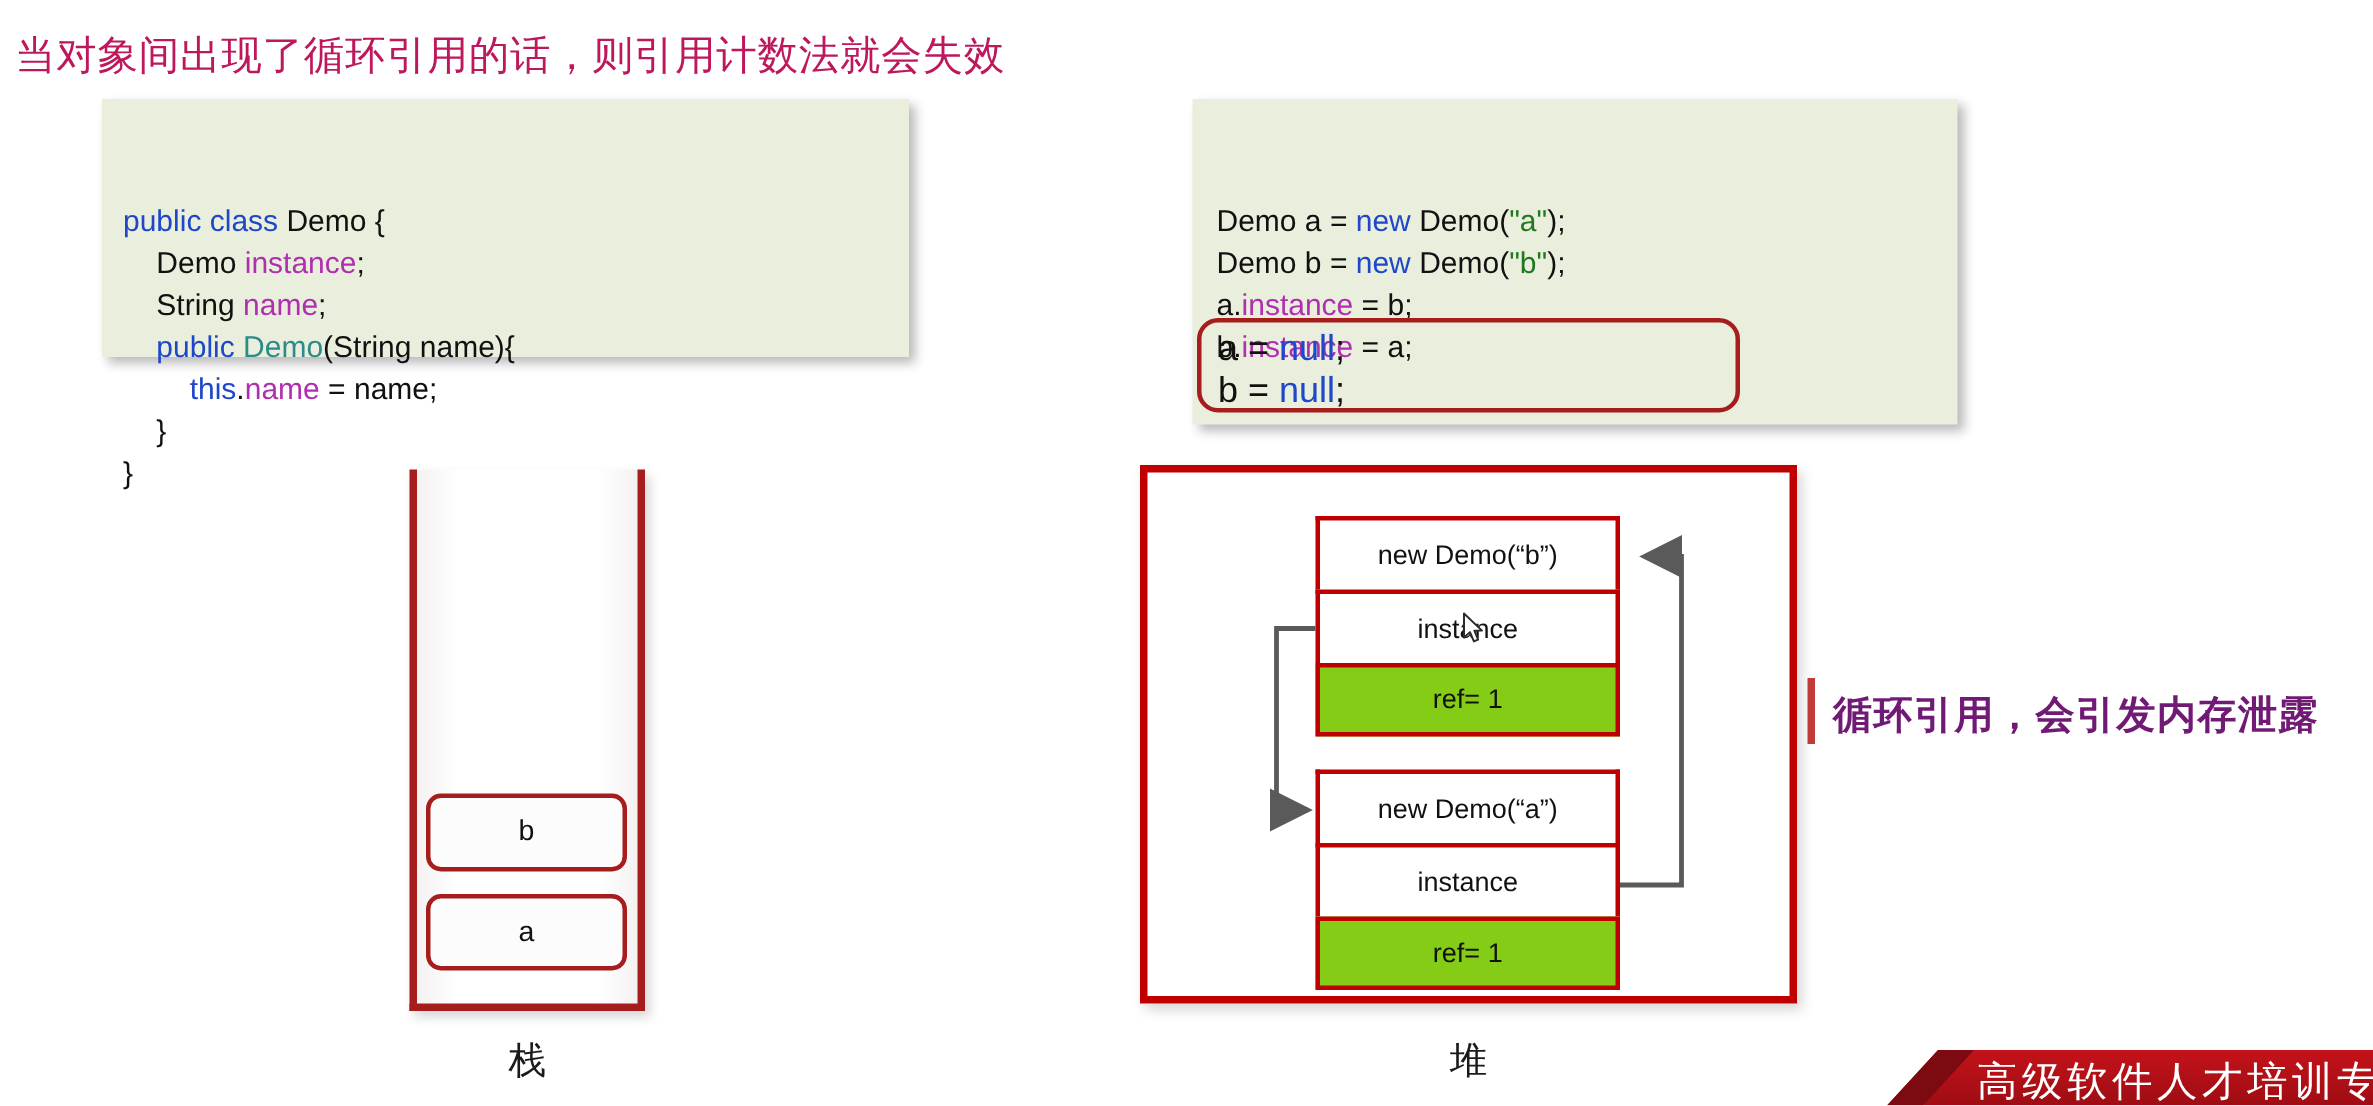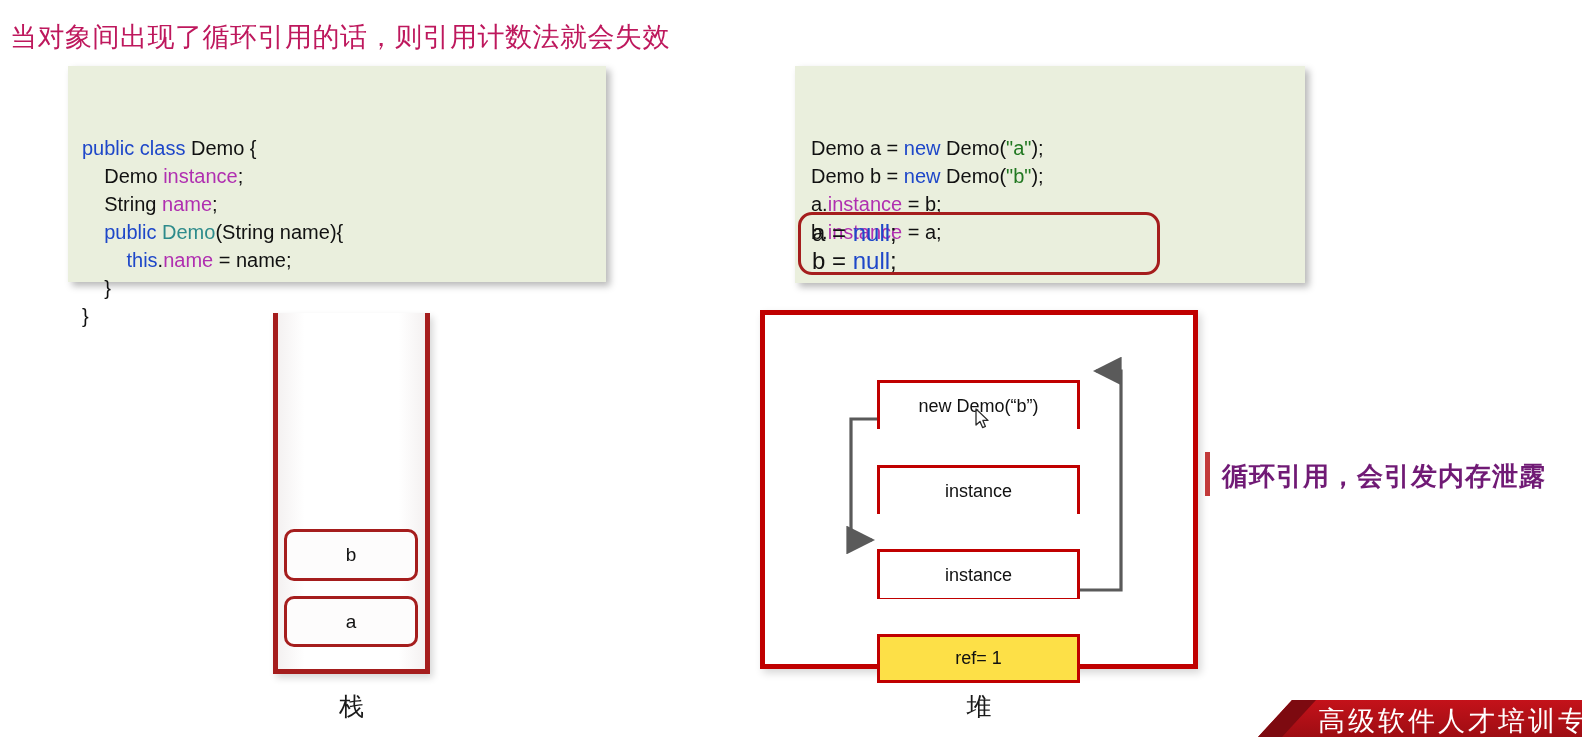--- a/index.html
+++ b/index.html
@@ -24,21 +24,21 @@
   
   .code-box{
     background:#eaefdd;
     box-shadow:4px 4px 7px rgba(0,0,0,0.28);
     font-size:20px;
     line-height:28px;
     white-space:pre;
     color:#111;
     box-sizing:border-box;
   }
-  #code-left{left:68px;top:66px;width:538px;height:216px;padding:12px 0 0 14px;}
+  #code-left{left:68px;top:66px;width:538px;height:172px;padding:12px 0 0 14px;}
   #code-right{left:795px;top:66px;width:510px;height:217px;padding:12px 0 0 16px;}
 
   .k-blue{color:#1e47c9;}
   .k-purple{color:#b02fb0;}
   .k-teal{color:#2d8b8b;}
   .k-green{color:#217821;}
   .k-plain{color:#111;}
 
   
   #null-highlight{
@@ -84,24 +84,24 @@
   #heap-label{left:760px;top:690px;width:438px;text-align:center;font-size:25px;}
 
   .obj-table{position:absolute;left:877px;width:203px;}
   #obj-b{top:344px;}
   #obj-a{top:513px;}
   .obj-row{
     height:49px;box-sizing:border-box;
     border:3px solid #c00000;border-bottom-width:0;
     background:#ffffff;
     display:flex;align-items:center;justify-content:center;
-    font-size:18px;color:#111;margin-top:36px;
+    font-size:18px;color:#111;
   }
   .obj-row.last{border-bottom-width:3px;background:#fbd3b4;}
-  .obj-row.ref{background:#fde047;}
+  .obj-row.ref{background:#84cc16;}
 
   
   #arrow-layer{left:0;top:0;width:1582px;height:737px;pointer-events:none;}
 
   
   #memleak-caption{
     left:1222px;top:459px;
     font-size:26px;font-weight:bold;color:#701a75;
     white-space:nowrap;letter-spacing:1px;
   }
@@ -161,20 +161,21 @@
 
 <div class="abs" id="heap-container"></div>
 
 <div class="obj-table" id="obj-b">
   <div class="obj-row">new Demo(“b”)</div>
   <div class="obj-row">instance</div>
   <div class="obj-row ref last">ref= 1</div>
 </div>
 
 <div class="obj-table" id="obj-a">
+  <div class="obj-row">new Demo(“a”)</div>
   <div class="obj-row">instance</div>
   <div class="obj-row ref last">ref= 1</div>
 </div>
 
 <div class="abs" id="heap-label">堆</div>
 
 <svg class="abs" id="arrow-layer" viewBox="0 0 1582 737">
   <defs>
     <marker id="ah" markerWidth="9" markerHeight="9" refX="8" refY="4.5" orient="auto">
       <path d="M0,0 L9,4.5 L0,9 Z" fill="#5a5a5a"></path>

